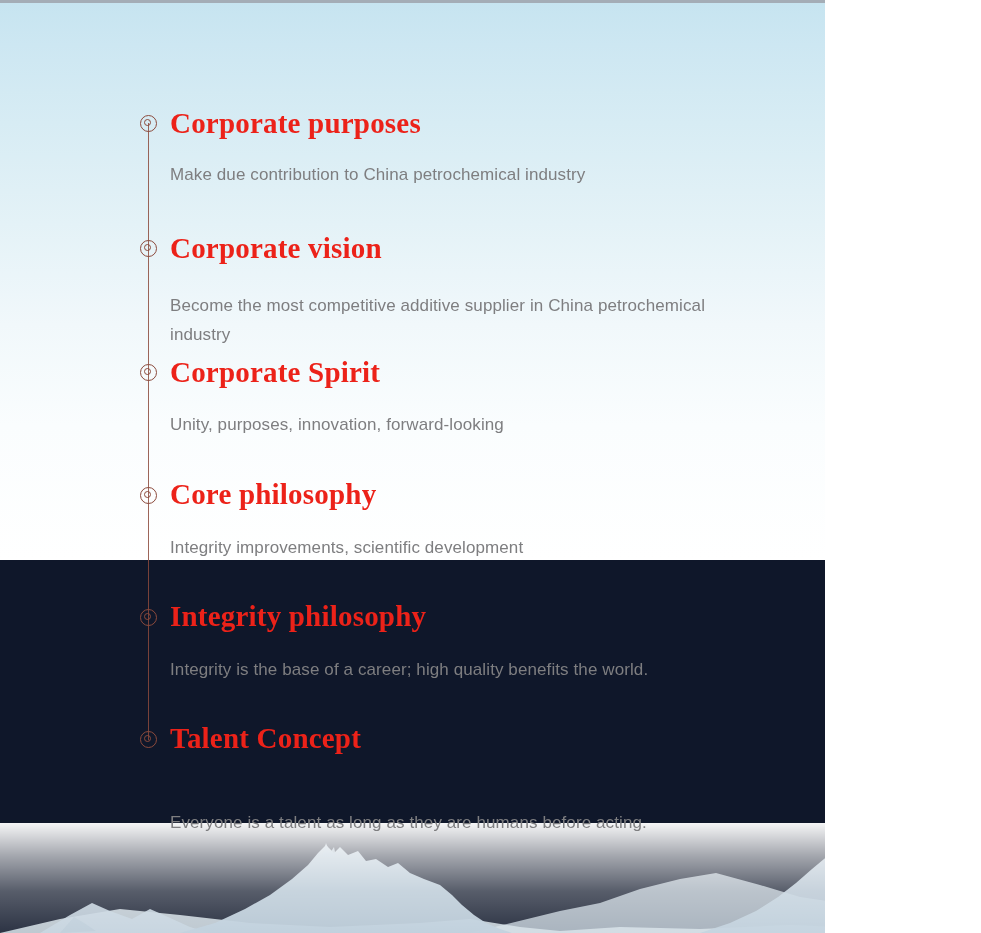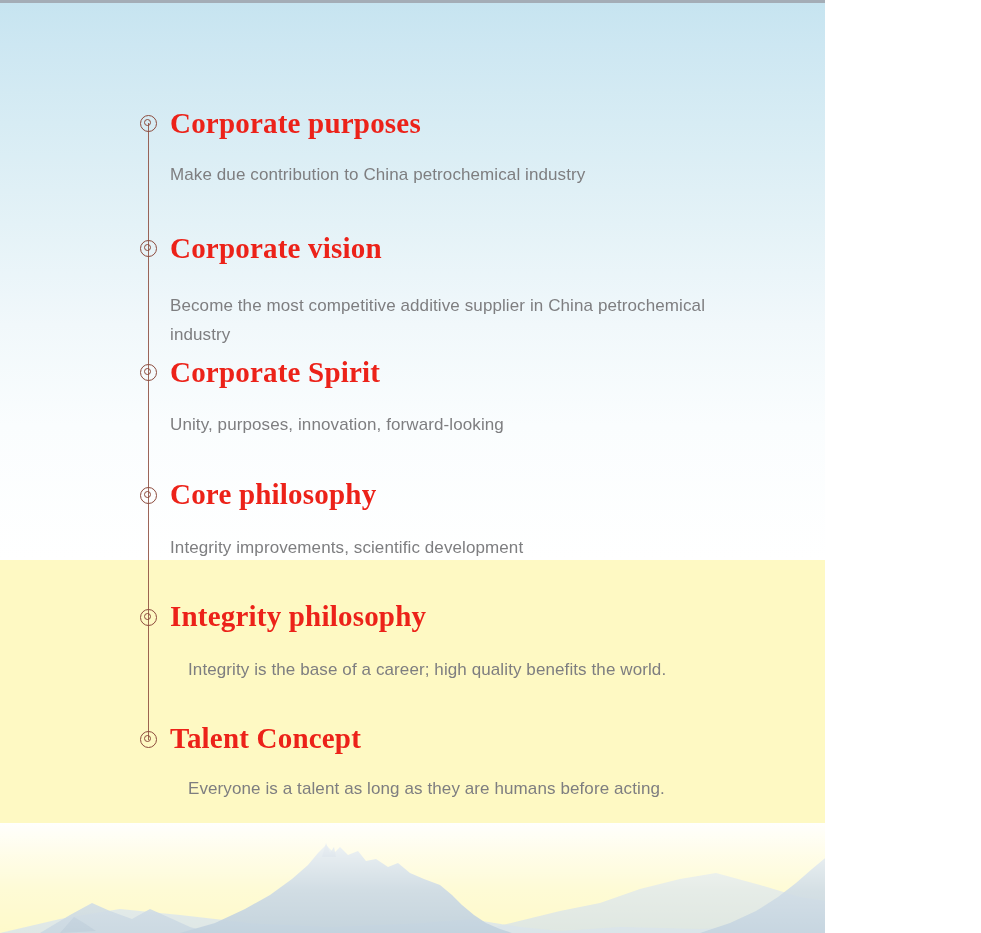--- a/index.html
+++ b/index.html
@@ -13,21 +13,21 @@
     overflow: hidden;
     font-family: "Liberation Sans", sans-serif;
     background: #ffffff;
   }
 
   #page {
     position: relative;
     width: 825px;
     height: 933px;
     overflow: hidden;
-    background: #fef9c3;
+    background: #0f172a;
     text-decoration: underline;
   }
 
   
   .sky {
     position: absolute;
     left: 0; top: 0;
     width: 981px;
     height: 560px;
     background: linear-gradient(to bottom,
@@ -138,21 +138,21 @@
     position: absolute;
     left: 170px;
     font-family: "Liberation Sans", sans-serif;
     font-size: 17px;
     font-weight: 400;
     color: #7e7e80;
     line-height: 29px;
     letter-spacing: 0.1px;
     width: 600px;
   }
-  .entry-body.wide { width: 700px; margin-left: 18px; }
+  .entry-body.wide { width: 700px; }
 </style>
 </head>
 <body>
 
 <div id="page">
 
   <div class="sky"></div>
   <div class="topline"></div>
 
   <div class="mountains">
@@ -203,17 +203,17 @@
 
     <div class="entry">
       <div class="marker" style="top:609px"></div>
       <div class="entry-head" style="top:601px">Integrity philosophy</div>
       <div class="entry-body wide" style="top:655px">Integrity is the base of a career; high quality benefits the world.</div>
     </div>
 
     <div class="entry">
       <div class="marker" style="top:731px"></div>
       <div class="entry-head" style="top:723px">Talent Concept</div>
-      <div class="entry-body wide" style="top:774px">Everyone is a talent as long as they are humans before acting.</div>
+      <div class="entry-body wide" style="top:808px">Everyone is a talent as long as they are humans before acting.</div>
     </div>
 
   </div>
 </div>
 
 </body></html>

